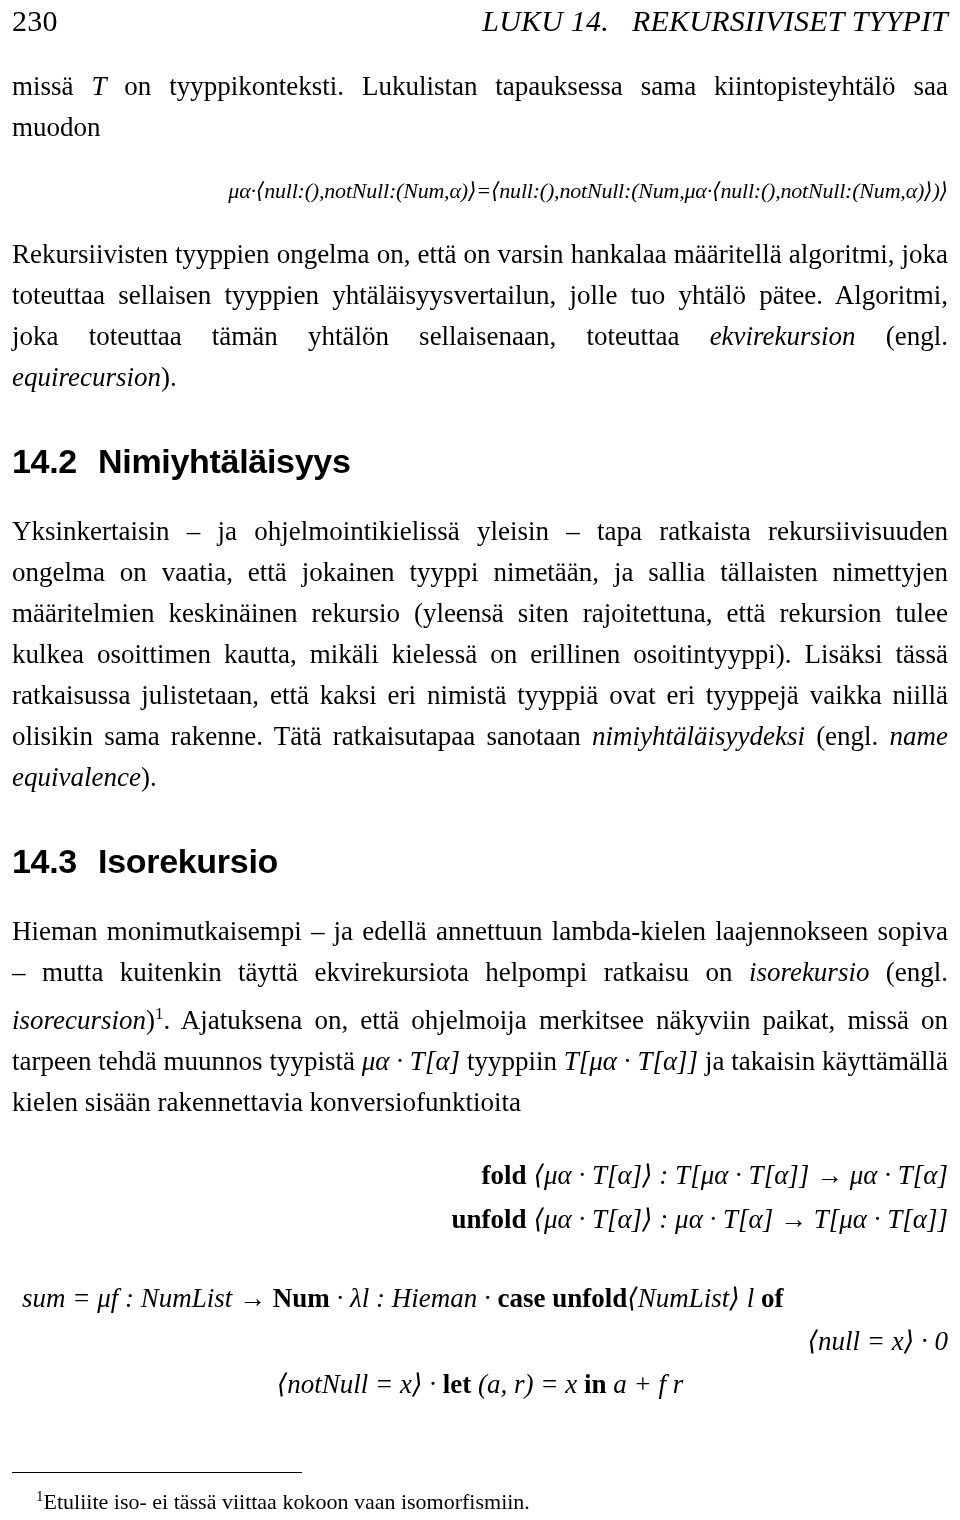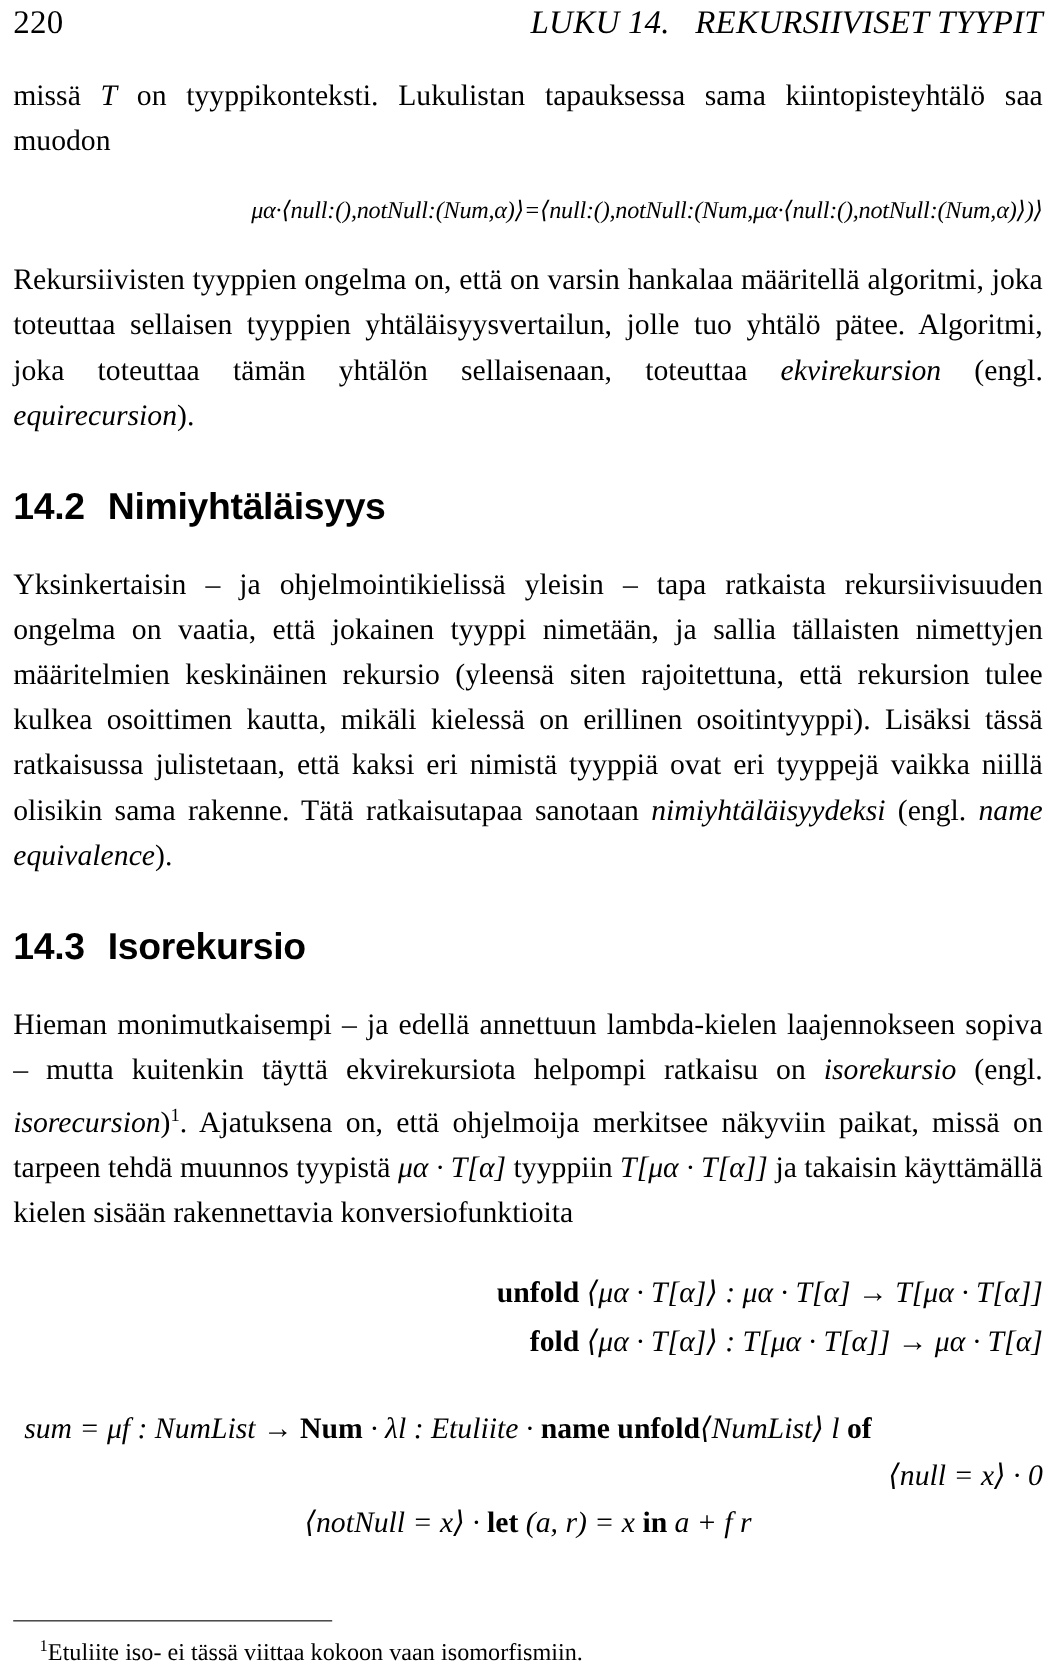--- a/index.html
+++ b/index.html
@@ -136,21 +136,21 @@
     font-size: 17px;
     vertical-align: super;
   }
 </style>
 </head>
 <body>
 
 <div class="page">
 
   <div class="runhead">
-    <span class="folio">220</span>
+    <span class="folio">230</span>
     <span class="chaptitle">LUKU 14.   REKURSIIVISET TYYPIT</span>
   </div>
 
   <div class="gap-sm"></div>
 
   <p class="para"><span>missä </span><span class="mathvar">T</span><span> on tyyppikonteksti. Lukulistan tapauksessa sama kiintopisteyhtälö saa muodon</span></p>
 
   <div class="gap-md"></div>
 
   <div class="display">
@@ -179,31 +179,31 @@
       <span>Isorekursio</span>
     </h2>
 
   <div class="gap-md"></div>
 
   <p class="para"><span>Hieman monimutkaisempi – ja edellä annettuun lambda-kielen laajennokseen sopiva – mutta kuitenkin täyttä ekvirekursiota helpompi ratkaisu on </span><span class="it">isorekursio</span><span> (engl. </span><span class="it">isorecursion</span><span>)</span><sup class="fnref">1</sup><span>. Ajatuksena on, että ohjelmoija merkitsee näkyviin paikat, missä on tarpeen tehdä muunnos tyypistä </span><span class="mathvar">μα · T[α]</span><span> tyyppiin </span><span class="mathvar">T[μα · T[α]]</span><span> ja takaisin käyttämällä kielen sisään rakennettavia konversiofunktioita</span></p>
 
   <div class="gap-md"></div>
 
   <div class="display">
+    <p class="eq-line"><span class="kw">fold</span><span> ⟨μα · T[α]⟩ : T[μα · T[α]] → μα · T[α]</span></p>
     <p class="eq-line"><span class="kw">unfold</span><span> ⟨μα · T[α]⟩ : μα · T[α] → T[μα · T[α]]</span></p>
-    <p class="eq-line"><span class="kw">fold</span><span> ⟨μα · T[α]⟩ : T[μα · T[α]] → μα · T[α]</span></p>
   </div>
 
   <div class="gap-sm"></div>
 
 
   <div class="gap-sm"></div>
 
   <div class="sumblock">
-    <div class="row-1"><span>sum = μf : NumList → </span><span class="kw">Num</span><span> · λl : Etuliite · </span><span class="kw">name unfold</span><span>⟨NumList⟩ l </span><span class="kw">of</span></div>
+    <div class="row-1"><span>sum = μf : NumList → </span><span class="kw">Num</span><span> · λl : Hieman · </span><span class="kw">case unfold</span><span>⟨NumList⟩ l </span><span class="kw">of</span></div>
     <div class="row-2">⟨null = x⟩ · 0</div>
     <div class="row-3"><span>⟨notNull = x⟩ · </span><span class="kw">let</span><span> (a, r) = x </span><span class="kw">in</span><span> a + f r</span></div>
   </div>
 
   <div class="footnote-wrap">
     <div class="footnote-rule"></div>
     <p class="footnote"><sup>1</sup><span>Etuliite iso- ei tässä viittaa kokoon vaan isomorfismiin.</span></p>
   </div>
 
 </div>

